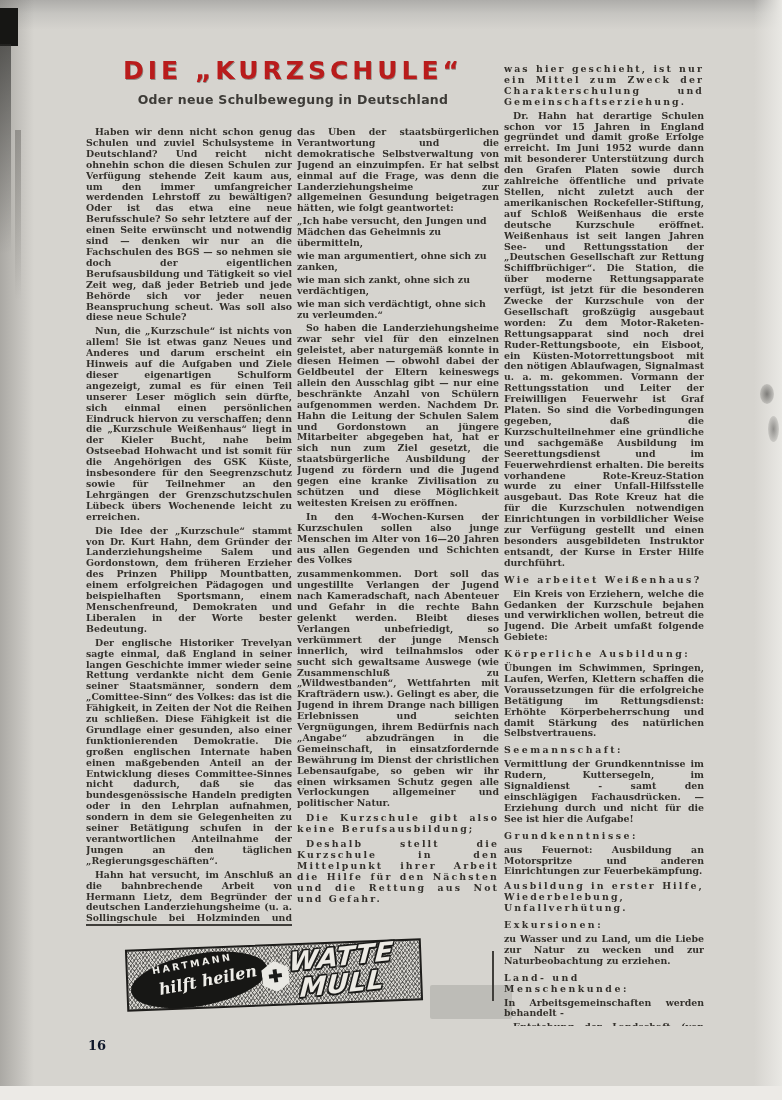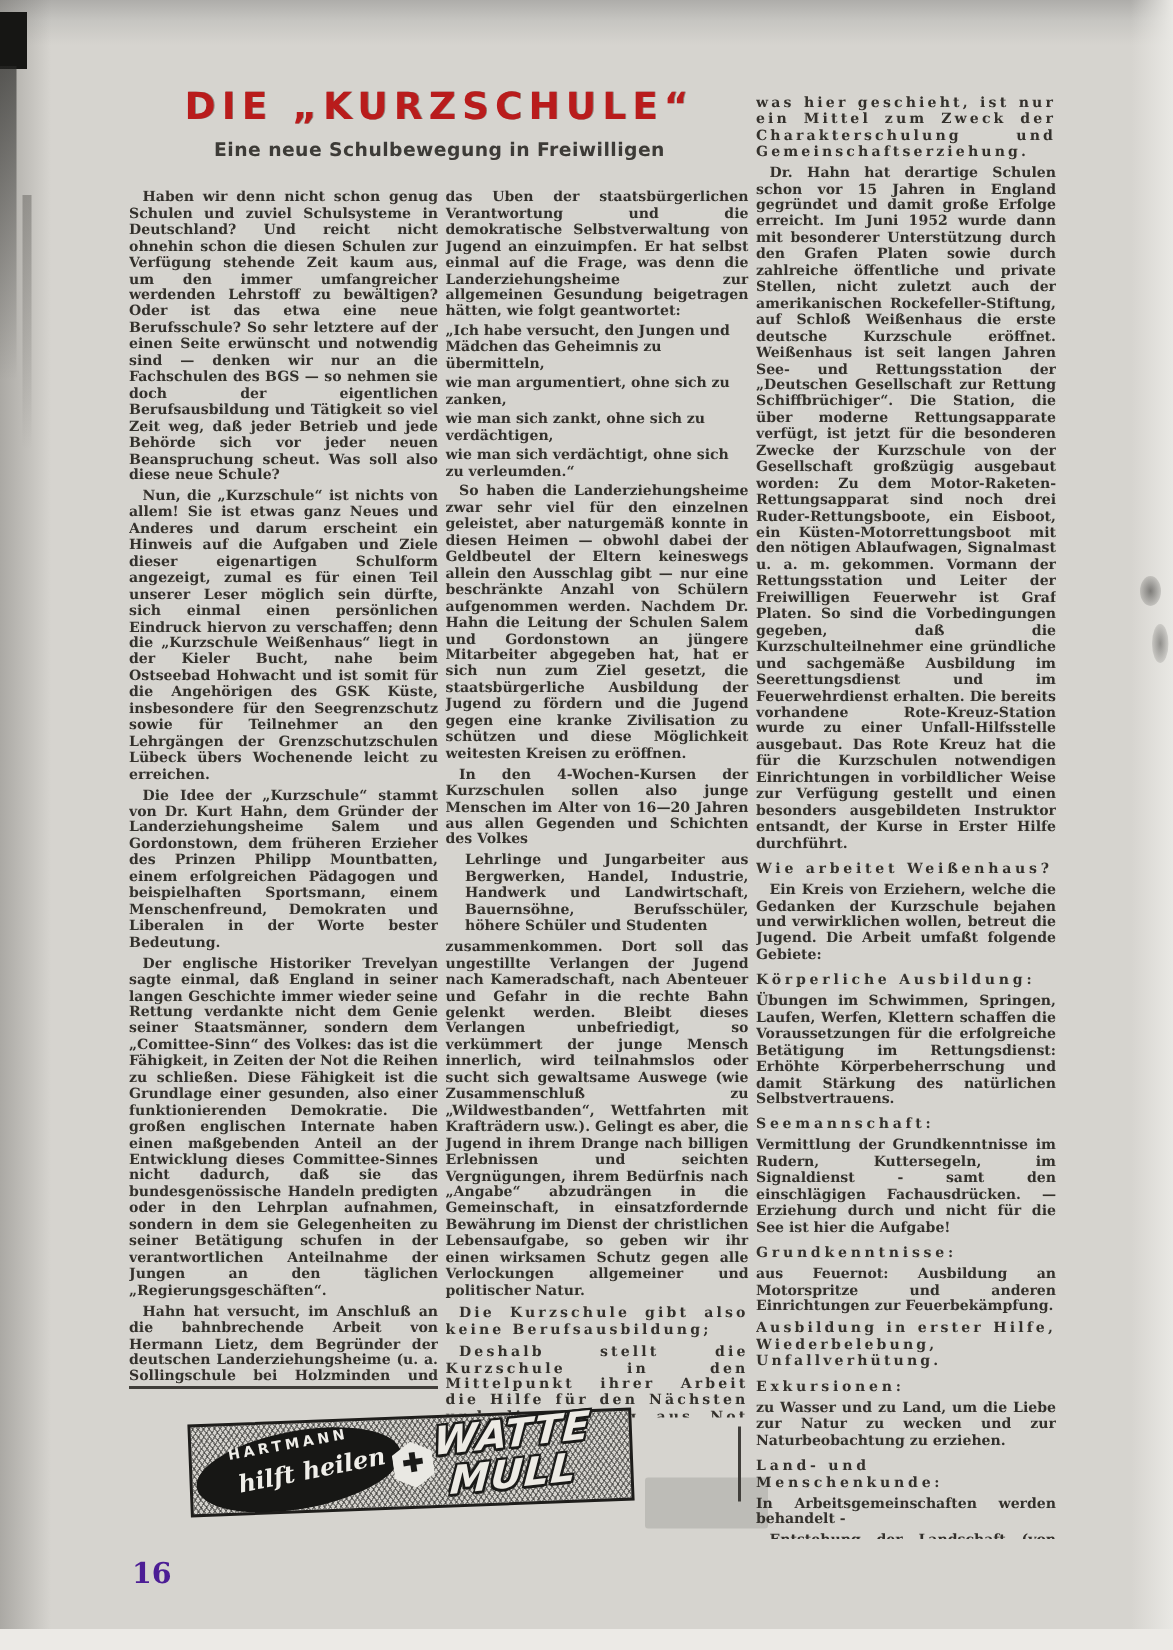--- a/index.html
+++ b/index.html
@@ -94,58 +94,57 @@
     font-family:"DejaVu Sans", sans-serif;font-style:italic;font-weight:bold;font-size:26px;
     color:#eceae4;letter-spacing:1px;white-space:nowrap;
     transform:skewX(-10deg) rotate(-4deg);
     text-shadow:-1.5px -1.5px 0 #1b1b19,1.5px -1.5px 0 #1b1b19,-1.5px 1.5px 0 #1b1b19,1.5px 1.5px 0 #1b1b19,0 2px 0 #1b1b19;
   }
   .ad-word1{left:162px;top:-2px;}
   .ad-word2{left:172px;top:25px;}
 
   .pagenum{
     position:absolute;left:88px;top:1038px;
-    font-family:"DejaVu Serif", serif;font-weight:bold;font-size:19px;color:#4c1d95;
+    font-family:"DejaVu Serif", serif;font-weight:bold;font-size:13px;color:#0f172a;
   }
 </style>
 </head>
 <body>
 
 <div class="scan-topband"></div>
 <div class="scan-leftshadow"></div>
 <div class="scan-corner"></div>
 <div class="scan-cornertail"></div>
 <div class="scan-streak"></div>
 <div class="scan-rightstrip"></div>
 <div class="scan-bottomstrip"></div>
 <div class="scan-blob1"></div>
 <div class="scan-blob2"></div>
 <div class="scan-bleed"></div>
 
 <div class="masthead">
   <div class="title">DIE „KURZSCHULE“</div>
-  <div class="subtitle">Eine neue Schulbewegung in Freiwilligen</div>
+  <div class="subtitle">Oder neue Schulbewegung in Deutschland</div>
 </div>
 
 <div id="col1" class="col">
     <p class="para p-ind">Haben wir denn nicht schon genug Schulen und zuviel Schulsysteme in Deutschland? Und reicht nicht ohnehin schon die diesen Schulen zur Verfügung stehende Zeit kaum aus, um den immer umfangreicher werdenden Lehrstoff zu bewältigen? Oder ist das etwa eine neue Berufsschule? So sehr letztere auf der einen Seite erwünscht und notwendig sind — denken wir nur an die Fachschulen des BGS — so nehmen sie doch der eigentlichen Berufsausbildung und Tätigkeit so viel Zeit weg, daß jeder Betrieb und jede Behörde sich vor jeder neuen Beanspruchung scheut. Was soll also diese neue Schule?</p>
     <p class="para p-ind">Nun, die „Kurzschule“ ist nichts von allem! Sie ist etwas ganz Neues und Anderes und darum erscheint ein Hinweis auf die Aufgaben und Ziele dieser eigenartigen Schulform angezeigt, zumal es für einen Teil unserer Leser möglich sein dürfte, sich einmal einen persönlichen Eindruck hiervon zu verschaffen; denn die „Kurzschule Weißenhaus“ liegt in der Kieler Bucht, nahe beim Ostseebad Hohwacht und ist somit für die Angehörigen des GSK Küste, insbesondere für den Seegrenzschutz sowie für Teilnehmer an den Lehrgängen der Grenzschutzschulen Lübeck übers Wochenende leicht zu erreichen.</p>
     <p class="para p-ind">Die Idee der „Kurzschule“ stammt von Dr. Kurt Hahn, dem Gründer der Landerziehungsheime Salem und Gordonstown, dem früheren Erzieher des Prinzen Philipp Mountbatten, einem erfolgreichen Pädagogen und beispielhaften Sportsmann, einem Menschenfreund, Demokraten und Liberalen in der Worte bester Bedeutung.</p>
     <p class="para p-ind">Der englische Historiker Trevelyan sagte einmal, daß England in seiner langen Geschichte immer wieder seine Rettung verdankte nicht dem Genie seiner Staatsmänner, sondern dem „Comittee-Sinn“ des Volkes: das ist die Fähigkeit, in Zeiten der Not die Reihen zu schließen. Diese Fähigkeit ist die Grundlage einer gesunden, also einer funktionierenden Demokratie. Die großen englischen Internate haben einen maßgebenden Anteil an der Entwicklung dieses Committee-Sinnes nicht dadurch, daß sie das bundesgenössische Handeln predigten oder in den Lehrplan aufnahmen, sondern in dem sie Gelegenheiten zu seiner Betätigung schufen in der verantwortlichen Anteilnahme der Jungen an den täglichen „Regierungsgeschäften“.</p>
     <p class="para p-ind">Hahn hat versucht, im Anschluß an die bahnbrechende Arbeit von Hermann Lietz, dem Begründer der deutschen Landerziehungsheime (u. a. Sollingschule bei Holzminden und Schloß Bieberstein bei Fulda) seinen Schülern</p>
   </div>
 <div id="col2" class="col">
     <p class="para p-flush">das Üben der staatsbürgerlichen Verantwortung und die demokratische Selbstverwaltung von Jugend an einzuimpfen. Er hat selbst einmal auf die Frage, was denn die Landerziehungsheime zur allgemeinen Gesundung beigetragen hätten, wie folgt geantwortet:</p>
     <p class="para p-quote">„Ich habe versucht, den Jungen und Mädchen das Geheimnis zu übermitteln,</p>
     <p class="para p-quote">wie man argumentiert, ohne sich zu zanken,</p>
     <p class="para p-quote">wie man sich zankt, ohne sich zu verdächtigen,</p>
     <p class="para p-quote">wie man sich verdächtigt, ohne sich zu verleumden.“</p>
     <p class="para p-ind">So haben die Landerziehungsheime zwar sehr viel für den einzelnen geleistet, aber naturgemäß konnte in diesen Heimen — obwohl dabei der Geldbeutel der Eltern keineswegs allein den Ausschlag gibt — nur eine beschränkte Anzahl von Schülern aufgenommen werden. Nachdem Dr. Hahn die Leitung der Schulen Salem und Gordonstown an jüngere Mitarbeiter abgegeben hat, hat er sich nun zum Ziel gesetzt, die staatsbürgerliche Ausbildung der Jugend zu fördern und die Jugend gegen eine kranke Zivilisation zu schützen und diese Möglichkeit weitesten Kreisen zu eröffnen.</p>
     <p class="para p-ind">In den 4-Wochen-Kursen der Kurzschulen sollen also junge Menschen im Alter von 16—20 Jahren aus allen Gegenden und Schichten des Volkes</p>
-    <p class="para p-inset">Lehrlinge und Jungarbeiter aus Bergwerken, Handel, Industrie, Handwerk und Landwirtschaft, Bauernsöhne, Berufsschüler, höhere Schüler und Studenten</p>
     <p class="para p-flush">zusammenkommen. Dort soll das ungestillte Verlangen der Jugend nach Kameradschaft, nach Abenteuer und Gefahr in die rechte Bahn gelenkt werden. Bleibt dieses Verlangen unbefriedigt, so verkümmert der junge Mensch innerlich, wird teilnahmslos oder sucht sich gewaltsame Auswege (wie Zusammenschluß zu „Wildwestbanden“, Wettfahrten mit Krafträdern usw.). Gelingt es aber, die Jugend in ihrem Drange nach billigen Erlebnissen und seichten Vergnügungen, ihrem Bedürfnis nach „Angabe“ abzudrängen in die Gemeinschaft, in einsatzfordernde Bewährung im Dienst der christlichen Lebensaufgabe, so geben wir ihr einen wirksamen Schutz gegen alle Verlockungen allgemeiner und politischer Natur.</p>
     <p class="para p-sperr">Die Kurzschule gibt also keine Berufsausbildung;</p>
     <p class="para p-sperr">Deshalb stellt die Kurzschule in den Mittelpunkt ihrer Arbeit die Hilfe für den Nächsten und die Rettung aus Not und Gefahr.</p>
   </div>
 <div id="col3" class="col">
     <p class="para p-sperr p-flush">was hier geschieht, ist nur ein Mittel zum Zweck der Charakterschulung und Gemeinschaftserziehung.</p>
     <p class="para p-ind">Dr. Hahn hat derartige Schulen schon vor 15 Jahren in England gegründet und damit große Erfolge erreicht. Im Juni 1952 wurde dann mit besonderer Unterstützung durch den Grafen Platen sowie durch zahlreiche öffentliche und private Stellen, nicht zuletzt auch der amerikanischen Rockefeller-Stiftung, auf Schloß Weißenhaus die erste deutsche Kurzschule eröffnet. Weißenhaus ist seit langen Jahren See- und Rettungsstation der „Deutschen Gesellschaft zur Rettung Schiffbrüchiger“. Die Station, die über moderne Rettungsapparate verfügt, ist jetzt für die besonderen Zwecke der Kurzschule von der Gesellschaft großzügig ausgebaut worden: Zu dem Motor-Raketen-Rettungsapparat sind noch drei Ruder-Rettungsboote, ein Eisboot, ein Küsten-Motorrettungsboot mit den nötigen Ablaufwagen, Signalmast u. a. m. gekommen. Vormann der Rettungsstation und Leiter der Freiwilligen Feuerwehr ist Graf Platen. So sind die Vorbedingungen gegeben, daß die Kurzschulteilnehmer eine gründliche und sachgemäße Ausbildung im Seerettungsdienst und im Feuerwehrdienst erhalten. Die bereits vorhandene Rote-Kreuz-Station wurde zu einer Unfall-Hilfsstelle ausgebaut. Das Rote Kreuz hat die für die Kurzschulen notwendigen Einrichtungen in vorbildlicher Weise zur Verfügung gestellt und einen besonders ausgebildeten Instruktor entsandt, der Kurse in Erster Hilfe durchführt.</p>
     <p class="para h-sperr">Wie arbeitet Weißenhaus?</p>
     <p class="para p-ind">Ein Kreis von Erziehern, welche die Gedanken der Kurzschule bejahen und verwirklichen wollen, betreut die Jugend. Die Arbeit umfaßt folgende Gebiete:</p>
     <p class="para h-sperr">Körperliche Ausbildung:</p>

